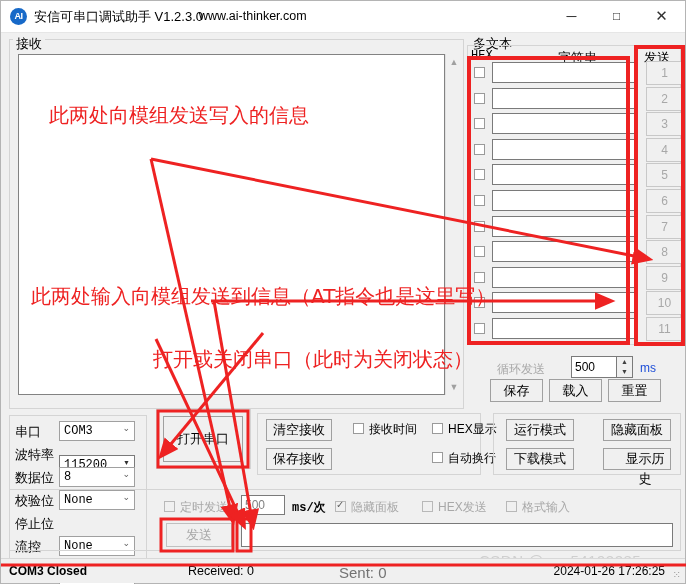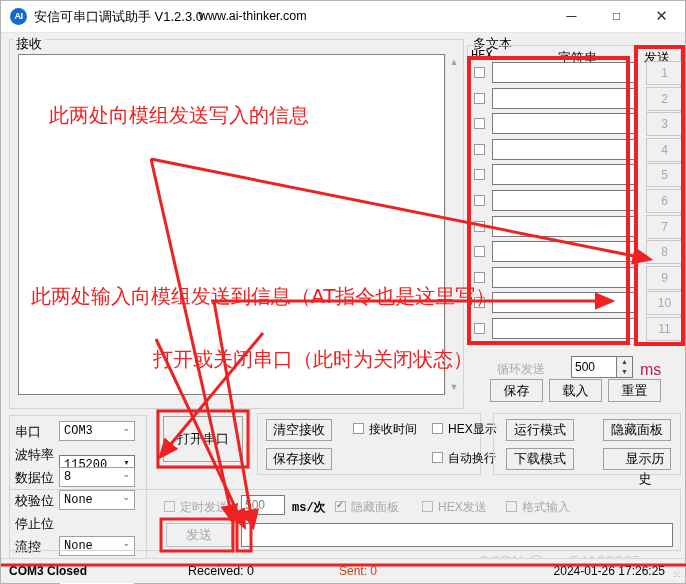--- a/index.html
+++ b/index.html
@@ -151,21 +151,21 @@
     border-left: none; box-sizing: border-box;
   }
   .spin-arrow {
     position: absolute; left: 0; width: 15px; height: 10px;
     font-size: 7px; color: #404040; text-align: center; line-height: 10px;
   }
   #spin-up { top: 0; }
   #spin-down { top: 10px; }
   #ms-label {
     position: absolute; left: 639px; top: 360px;
-    font-size: 16px; color: #be185d;
+    font-size: 12px; color: #1d4ed8;
   }
   .slr-btn {
     position: absolute; top: 378px; width: 53px; height: 23px;
     background: #f0f0f0; border: 1px solid #a0a0a0;
     box-sizing: border-box;
     font-size: 13px; color: #000;
     text-align: center; line-height: 21px;
   }
   #btn-save { left: 489px; }
   #btn-load { left: 548px; }
@@ -308,21 +308,21 @@
   #statusbar {
     position: absolute; left: 0; bottom: 0; width: 684px; height: 24px;
     background: #f0f0f0;
     border-top: 1px solid #d8d8d8;
   }
   #st-conn {
     position: absolute; left: 8px; top: 5px;
     font-size: 12px; font-weight: bold; color: #000;
   }
   #st-recv { position: absolute; left: 187px; top: 5px; font-size: 12.5px; color: #000; }
-  #st-sent { position: absolute; left: 338px; top: 5px; font-size: 12px; color: #c2410c; }
+  #st-sent { position: absolute; left: 338px; top: 5px; font-size: 15px; color: #737373; }
   #st-time { position: absolute; right: 20px; top: 5px; font-size: 12px; color: #000; }
   #grip { position: absolute; right: 4px; bottom: 3px; font-size: 10px; color: #9a9a9a; }
 
   
   #watermark {
     position: absolute; left: 478px; top: 551px;
     font-size: 15px; color: #cfcfcf;
     letter-spacing: 0.5px;
   }
 

